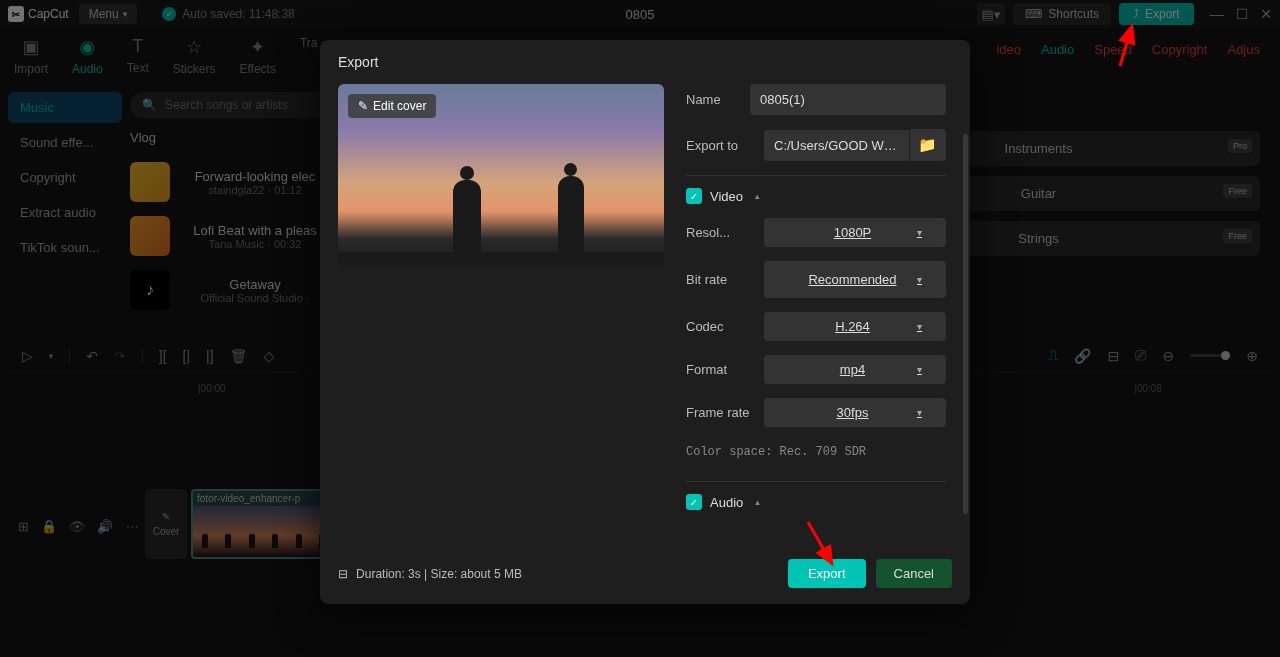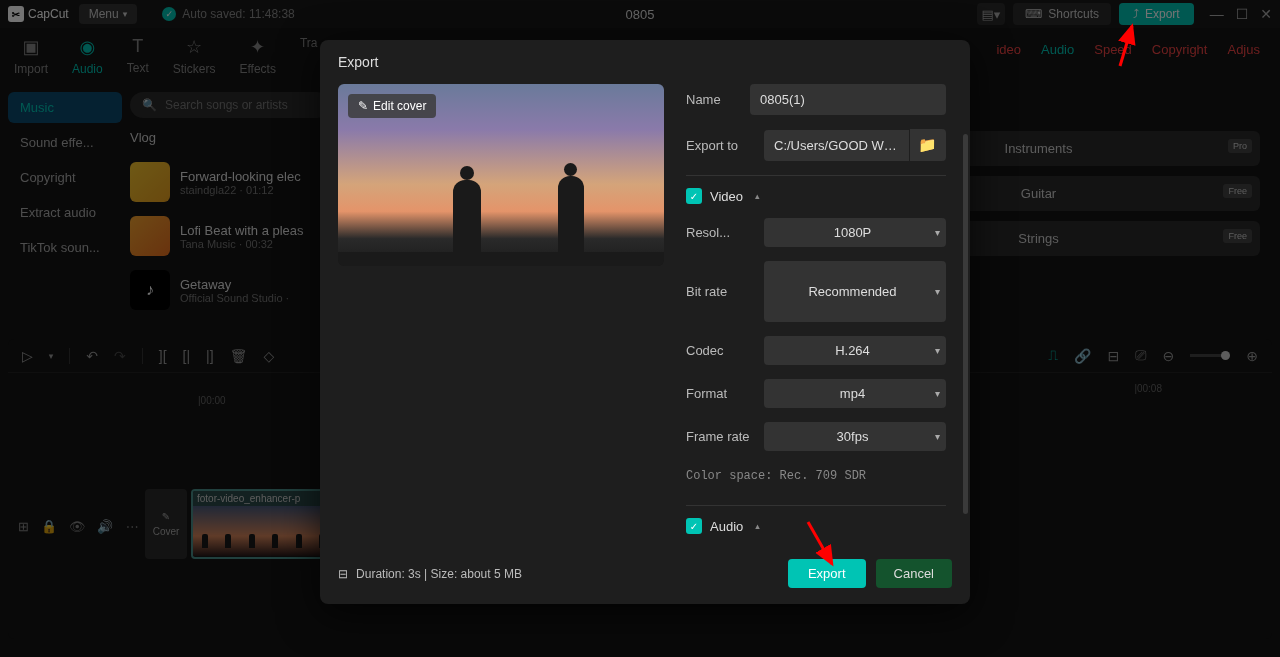--- a/index.html
+++ b/index.html
@@ -32,41 +32,41 @@
 .sidebar { display: flex; }
 .sidebar-nav { width: 130px; padding: 8px; }
 .nav-item { padding: 8px 12px; border-radius: 6px; font-size: 13px; color: #aaa; margin-bottom: 4px; white-space: nowrap; overflow: hidden; text-overflow: ellipsis; }
 .nav-item.active { background: #0c4a6e; color: #00c4b4; }
 
 .song-list { flex: 1; padding: 8px 10px 8px 0; }
 .search-box { background: #2a2a2a; border-radius: 16px; padding: 6px 12px; display: flex; align-items: center; gap: 8px; font-size: 12px; color: #777; margin-bottom: 12px; }
 .vlog-title { font-size: 13px; color: #ccc; margin-bottom: 10px; }
 .song-item { display: flex; align-items: center; gap: 10px; padding: 7px 0; }
 .song-thumb { width: 40px; height: 40px; border-radius: 6px; flex-shrink: 0; }
-.song-info { flex: 1; overflow: hidden; }
+.song-info { flex: 1; overflow: hidden; text-align: center; }
 .song-title { font-size: 13px; color: #ddd; white-space: nowrap; overflow: hidden; text-overflow: ellipsis; }
 .song-meta { font-size: 11px; color: #777; }
 
 
 .right-panel { flex: 1; background: #141414; padding: 0 12px; }
 .right-tabs { display: flex; gap: 20px; padding: 14px 8px 10px; font-size: 13px; border-bottom: 0; justify-content: flex-end; }
 .right-tab { color: #ef4444; }
 .right-tab.active { color: #00c4b4; font-weight: 500; }
 .sep-audio { display: flex; align-items: center; gap: 8px; padding: 12px 8px 4px; font-size: 14px; color: #ddd; font-weight: 500; }
 .checkbox-sm { width: 16px; height: 16px; background: #00c4b4; border-radius: 3px; display: flex; align-items: center; justify-content: center; color: #fff; font-size: 10px; }
 .sep-desc { font-size: 12px; color: #888; padding: 4px 8px 14px; }
 .sep-grid { display: grid; grid-template-columns: 1fr 1fr; gap: 10px 14px; padding: 0 8px; }
 .sep-btn { background: #2a2a2a; padding: 10px; border-radius: 6px; display: flex; align-items: center; justify-content: center; position: relative; font-size: 13px; color: #ccc; }
 .badge { position: absolute; right: 8px; top: 8px; font-size: 9px; background: #444; padding: 2px 5px; border-radius: 3px; color: #ccc; }
 
 
 .bottom { position: absolute; bottom: 18px; left: 8px; right: 8px; height: 300px; background: #141414; border-radius: 6px; }
 .timeline-tools { display: flex; align-items: center; gap: 16px; padding: 8px 14px; font-size: 14px; color: #999; border-bottom: 1px solid #222; }
 .tool-spacer { flex: 1; }
-.timecode { position: absolute; left: 190px; top: 56px; font-size: 10px; color: #666; }
+.timecode { position: absolute; left: 190px; top: 44px; font-size: 10px; color: #666; }
 .timecode2 { position: absolute; right: 110px; top: 44px; font-size: 10px; color: #666; }
 .clip { position: absolute; left: 183px; top: 150px; width: 145px; height: 70px; border: 2px solid #4a8f8a; border-radius: 4px; background: #1a1a1a; overflow: hidden; }
 .clip-hdr { background: #2a4a4a; font-size: 10px; color: #ccc; padding: 2px 4px; white-space: nowrap; overflow: hidden; }
 .clip-img { width: 100%; height: calc(100% - 16px); background: linear-gradient(180deg, #4a5a7a 0%, #d4845a 60%, #2a1a1a 100%); position: relative; }
 .clip-silhouettes { position: absolute; bottom: 2px; left: 0; right: 0; height: 20px; display: flex; justify-content: space-around; }
 .clip-silhouettes span { width: 6px; height: 14px; background: #1a1a1a; border-radius: 2px 2px 0 0; }
 .cover-btn { position: absolute; left: 137px; top: 150px; width: 42px; height: 70px; background: #2a2a2a; border-radius: 4px; display: flex; flex-direction: column; align-items: center; justify-content: center; gap: 4px; font-size: 10px; color: #aaa; }
 .track-tools { position: absolute; left: 10px; top: 180px; display: flex; gap: 12px; font-size: 13px; color: #888; }
 
 
@@ -86,21 +86,21 @@
 .sil2::before { content: ''; position: absolute; top: -13px; left: 6px; width: 13px; height: 13px; background: #1a1a1a; border-radius: 50%; }
 .ground { position: absolute; bottom: 0; left: 0; right: 0; height: 14px; background: #1a1a1a; }
 
 .dialog-right { flex: 1; overflow-y: auto; padding-right: 6px; }
 .form-row { display: flex; align-items: center; margin-bottom: 14px; }
 .form-label { width: 78px; font-size: 13px; color: #bbb; }
 .form-input { flex: 1; background: #333; border: none; padding: 8px 10px; border-radius: 4px; color: #ddd; font-size: 13px; }
 .form-path { flex: 1; background: #333; border: none; padding: 8px 10px; border-radius: 4px 0 0 4px; color: #ddd; font-size: 13px; white-space: nowrap; overflow: hidden; text-overflow: ellipsis; }
 .folder-btn { width: 36px; height: 32px; background: #333; border-radius: 0 4px 4px 0; display: flex; align-items: center; justify-content: center; margin-left: 1px; color: #ccc; font-size: 15px; }
 .section-hdr { display: flex; align-items: center; gap: 8px; font-size: 13px; color: #ddd; margin: 10px 0 14px; font-weight: 500; }
-.dropdown { flex: 1; background: #333; padding: 7px 6px; border-radius: 4px; display: flex; align-items: center; justify-content: space-between; font-size: 13px; color: #ddd; }
+.dropdown { flex: 1; background: #333; padding: 7px 24px; border-radius: 4px; display: flex; align-items: center; justify-content: space-between; font-size: 13px; color: #ddd; text-decoration: underline; }
 .chevron { font-size: 10px; color: #aaa; }
 .triangle { font-size: 9px; color: #888; margin-left: 4px; }
 .info-text { font-size: 12px; color: #888; margin: 18px 0 22px; font-family: Liberation Mono, monospace; }
 .divider { height: 1px; background: #333; margin: 4px 0 12px; }
 
 .dialog-footer { display: flex; align-items: center; padding: 14px 18px 16px; gap: 10px; }
 .duration-info { font-size: 12px; color: #bbb; display: flex; align-items: center; gap: 8px; }
 .footer-spacer { flex: 1; }
 .btn-primary { background: #00c4b4; color: #fff; padding: 7px 20px; border-radius: 4px; font-size: 13px; font-weight: 500; }
 .btn-secondary { background: #14532d; color: #ddd; padding: 7px 18px; border-radius: 4px; font-size: 13px; }
@@ -348,21 +348,21 @@
       <div class="form-row">
         <div class="form-label">Resol...</div>
         <div class="dropdown">
             <span style="margin:0 auto">1080P</span>
             <span class="chevron">▾</span>
           </div>
       </div>
       <div class="form-row">
         <div class="form-label">Bit rate</div>
         <div class="dropdown">
-            <span style="margin:16px auto">Recommended</span>
+            <span style="margin:4px auto">Recommended</span>
             <span class="chevron">▾</span>
           </div>
       </div>
       <div class="form-row">
         <div class="form-label">Codec</div>
         <div class="dropdown">
             <span style="margin:0 auto">H.264</span>
             <span class="chevron">▾</span>
           </div>
       </div>

